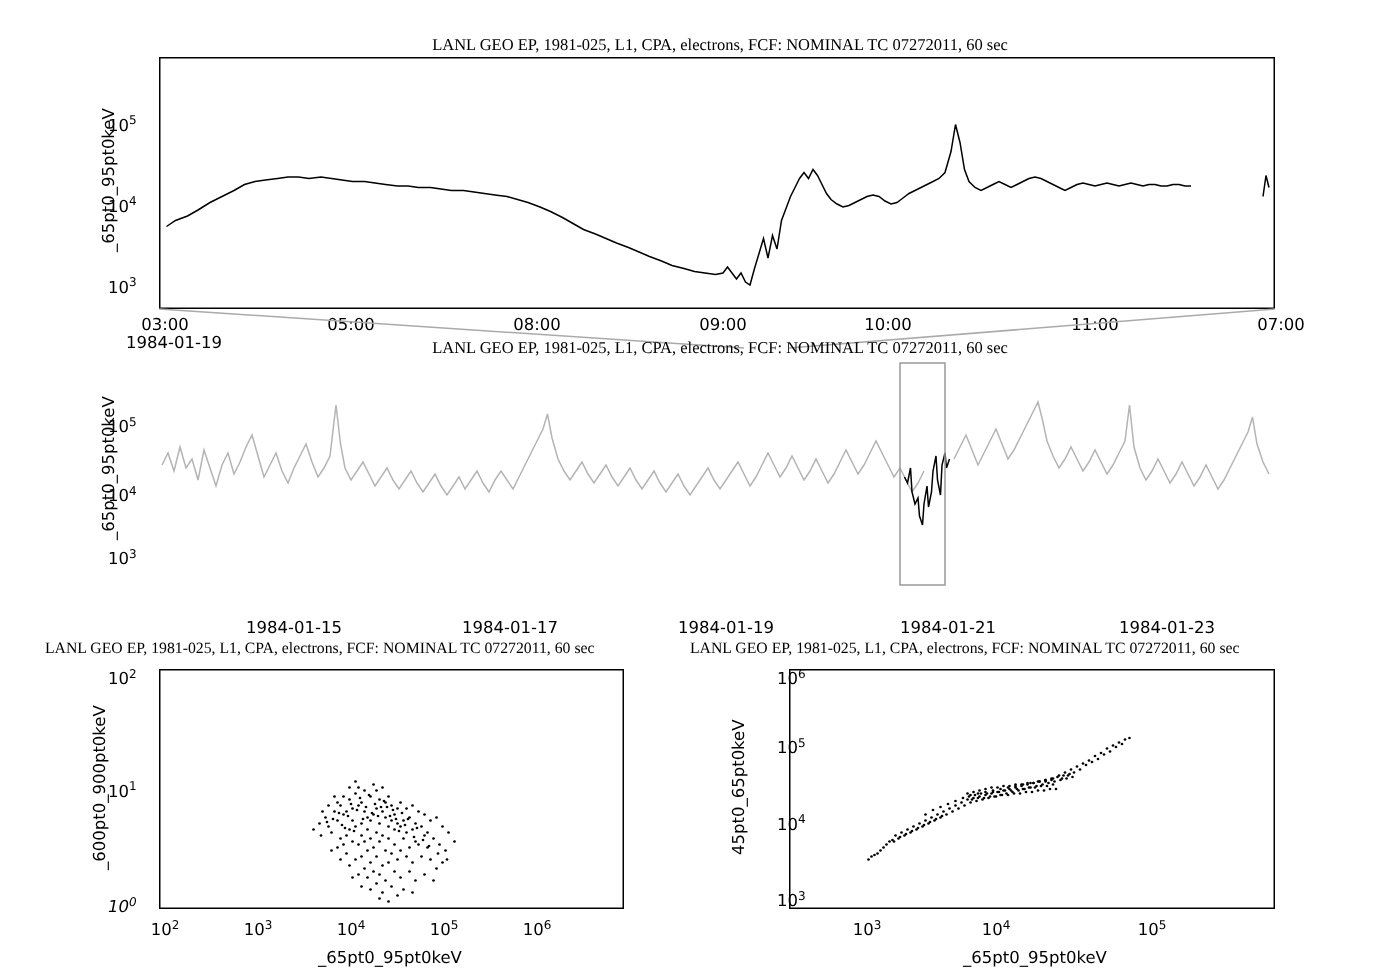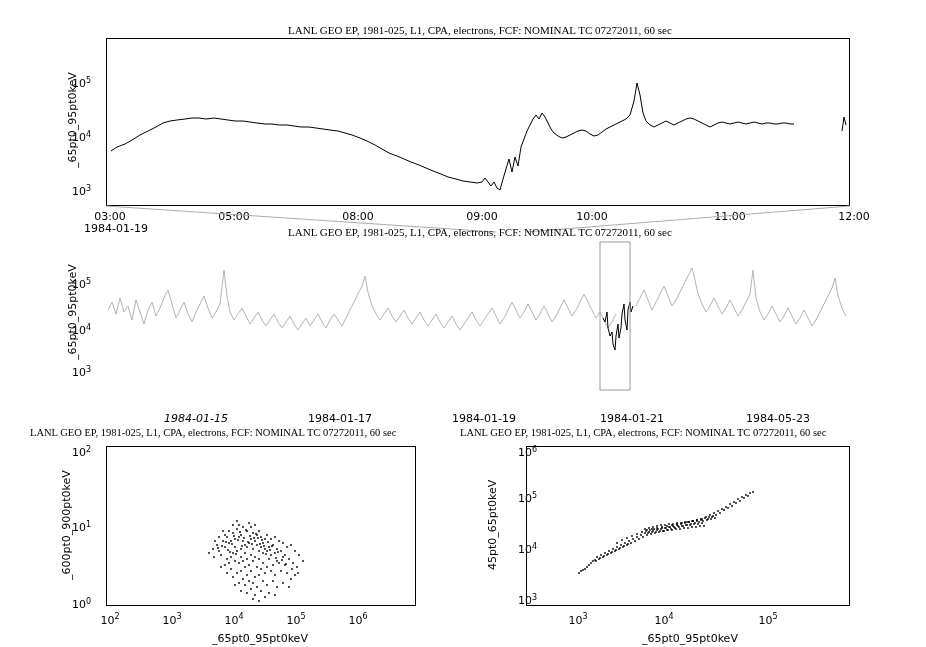--- a/index.html
+++ b/index.html
@@ -122,21 +122,21 @@
   <div class="tick-y" style="left:72px; top:191px;">10<sup style="font-size:8px;">3</sup></div>
   <div class="tick-y" style="left:72px; top:137px;">10<sup style="font-size:8px;">4</sup></div>
   <div class="tick-y" style="left:72px; top:83px;">10<sup style="font-size:8px;">5</sup></div>
 
   <div class="tick-x" style="left:110px; top:210px;">03:00</div>
   <div class="tick-x" style="left:234px; top:210px;">05:00</div>
   <div class="tick-x" style="left:358px; top:210px;">08:00</div>
   <div class="tick-x" style="left:482px; top:210px;">09:00</div>
   <div class="tick-x" style="left:592px; top:210px;">10:00</div>
   <div class="tick-x" style="left:730px; top:210px;">11:00</div>
-  <div class="tick-x" style="left:854px; top:210px;">12:00</div>
+  <div class="tick-x" style="left:854px; top:210px;">07:00</div>
 
   <div class="sub-note" style="left:84px; top:222px;">1984-01-19</div>
 </div>
 
 <svg class="panel" style="left:0px; top:206px; width:926px; height:26px;" width="926" height="26">
   <line class="conn" x1="106" y1="0" x2="496" y2="26"></line>
   <line class="conn" x1="850" y1="0" x2="526" y2="26"></line>
 </svg>
 
 <div class="panel">
@@ -173,25 +173,25 @@
       "></polyline>
 
       <rect class="selbox" x="494" y="2" width="30" height="148"></rect>
     </svg>
   </div>
 
   <div class="tick-y" style="left:72px; top:372px;">10<sup style="font-size:8px;">3</sup></div>
   <div class="tick-y" style="left:72px; top:330px;">10<sup style="font-size:8px;">4</sup></div>
   <div class="tick-y" style="left:72px; top:284px;">10<sup style="font-size:8px;">5</sup></div>
 
-  <div class="tick-x" style="left:196px; top:412px;font-style:italic;">1984-01-15</div>
+  <div class="tick-x" style="left:196px; top:412px;">1984-01-15</div>
   <div class="tick-x" style="left:340px; top:412px;">1984-01-17</div>
   <div class="tick-x" style="left:484px; top:412px;">1984-01-19</div>
   <div class="tick-x" style="left:632px; top:412px;">1984-01-21</div>
-  <div class="tick-x" style="left:778px; top:412px;">1984-05-23</div>
+  <div class="tick-x" style="left:778px; top:412px;">1984-01-23</div>
 </div>
 
 <div class="panel">
   <div class="plot-title" style="left:30px; top:427px; width:460px; text-align:left; font-size:10.5px;">LANL GEO EP, 1981-025, L1, CPA, electrons, FCF: NOMINAL TC 07272011, 60 sec</div>
 
   <div class="ylabel" style="left:60px; top:580px;">_600pt0_900pt0keV</div>
 
   <div class="axes" style="left:106px; top:446px; width:310px; height:160px;">
     <svg width="308" height="158" viewBox="0 0 308 158">
       <g class="dot">
@@ -363,21 +363,21 @@
         <circle cx="175" cy="113" r="0.9"></circle>
           <circle cx="111" cy="101" r="0.9"></circle>
           <circle cx="179" cy="117" r="0.9"></circle>
         <circle cx="185" cy="122" r="0.9"></circle>
           <circle cx="107" cy="110" r="0.9"></circle>
           <circle cx="191" cy="126" r="0.9"></circle>
       </g>
     </svg>
   </div>
 
-  <div class="tick-y" style="left:72px; top:604px;">10<sup style="font-size:8px;">0</sup></div>
+  <div class="tick-y" style="left:72px; top:604px;font-style:italic;">10<sup style="font-size:8px;">0</sup></div>
   <div class="tick-y" style="left:72px; top:527px;">10<sup style="font-size:8px;">1</sup></div>
   <div class="tick-y" style="left:72px; top:452px;">10<sup style="font-size:8px;">2</sup></div>
 
   <div class="tick-x" style="left:110px; top:612px;">10<sup style="font-size:8px;">2</sup></div>
   <div class="tick-x" style="left:172px; top:612px;">10<sup style="font-size:8px;">3</sup></div>
   <div class="tick-x" style="left:234px; top:612px;">10<sup style="font-size:8px;">4</sup></div>
   <div class="tick-x" style="left:296px; top:612px;">10<sup style="font-size:8px;">5</sup></div>
   <div class="tick-x" style="left:358px; top:612px;">10<sup style="font-size:8px;">6</sup></div>
 
   <div class="xlabel" style="left:160px; top:632px; width:200px;">_65pt0_95pt0keV</div>

